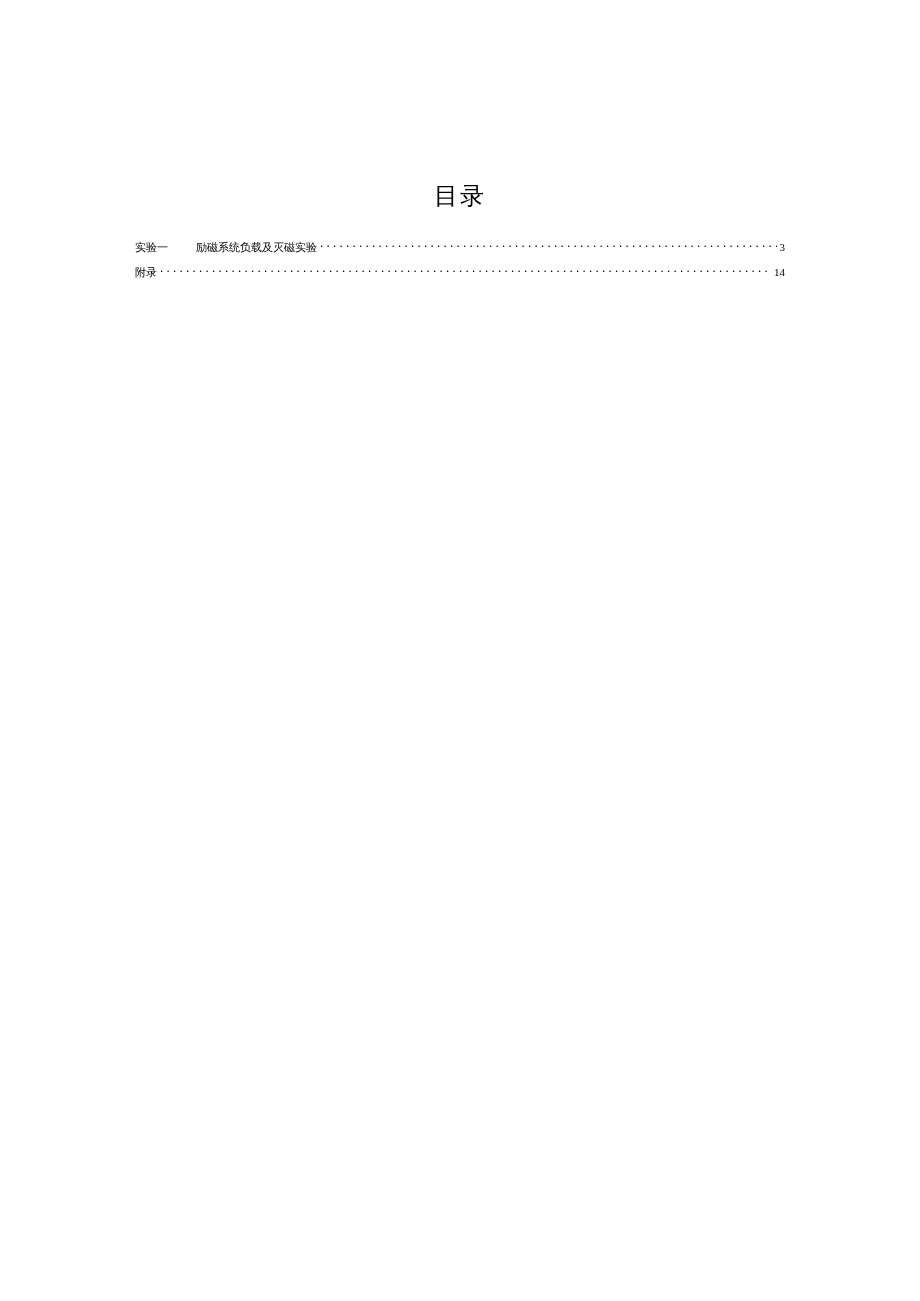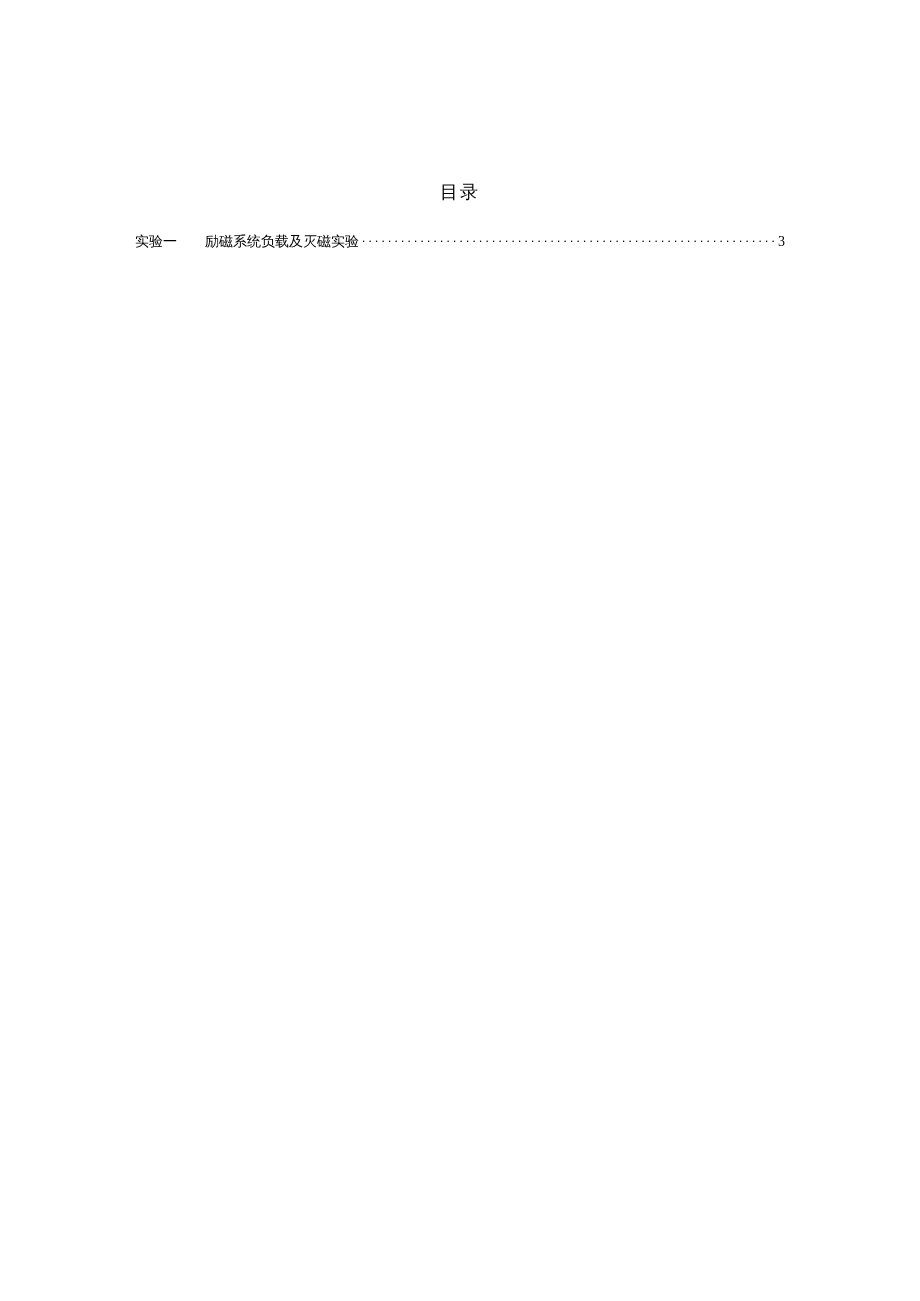--- a/index.html
+++ b/index.html
@@ -9,27 +9,27 @@
     background: #ffffff;
     font-family: "SimSun", "宋体", serif;
     color: #000;
     position: relative;
   }
   .page {
     padding: 180px 135px 0 135px;
   }
   .title {
     text-align: center;
-    font-size: 18px;
+    font-size: 24px;
     font-weight: 400;
     margin-bottom: 28px;
     letter-spacing: 2px;
   }
   .toc {
-    font-size: 14px;
+    font-size: 11px;
   }
   .toc-row {
     display: flex;
     align-items: baseline;
     margin-bottom: 10px;
     white-space: nowrap;
   }
   .toc-left {
     flex: 0 0 auto;
   }
@@ -67,15 +67,20 @@
 
     <div class="toc-row">
       <span class="toc-left">实验一</span>
       <span class="toc-gap" style="width:28px"></span>
       <span class="toc-left">励磁系统负载及灭磁实验</span>
       <span class="toc-dots"></span>
       <span class="toc-page">3</span>
     </div>
 
 
+    <div class="toc-row">
+      <span class="toc-left">附录</span>
+      <span class="toc-dots"></span>
+      <span class="toc-page">14</span>
+    </div>
 
   </div>
 </div>
 
 </body></html>

